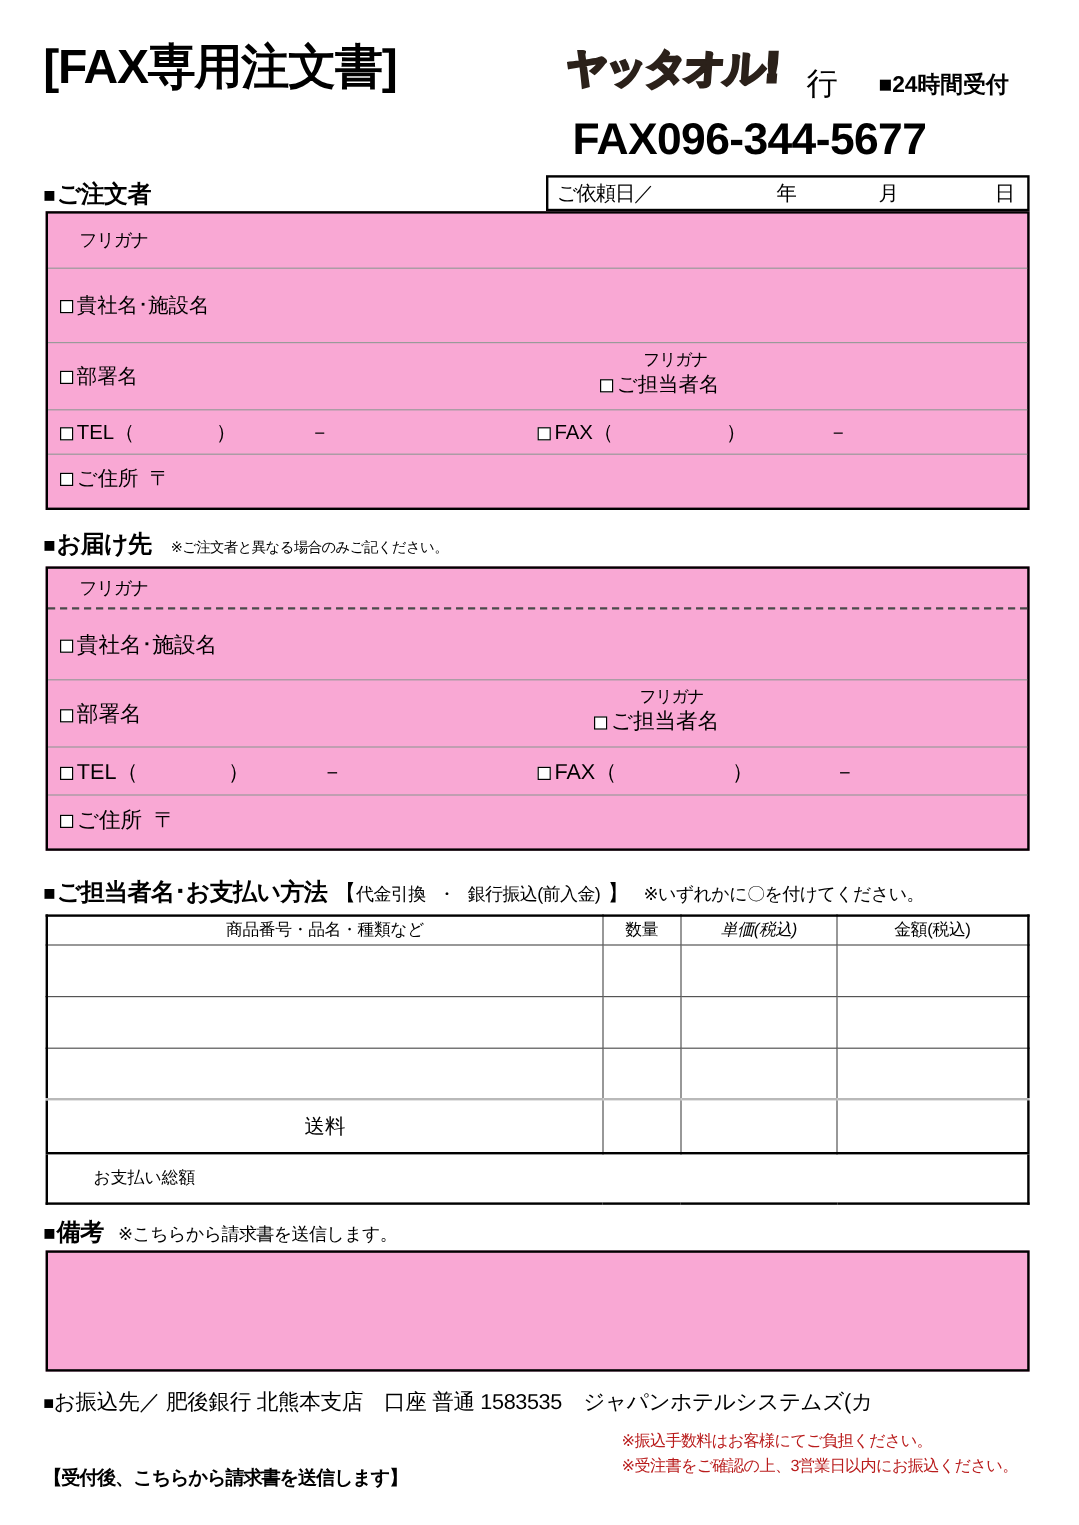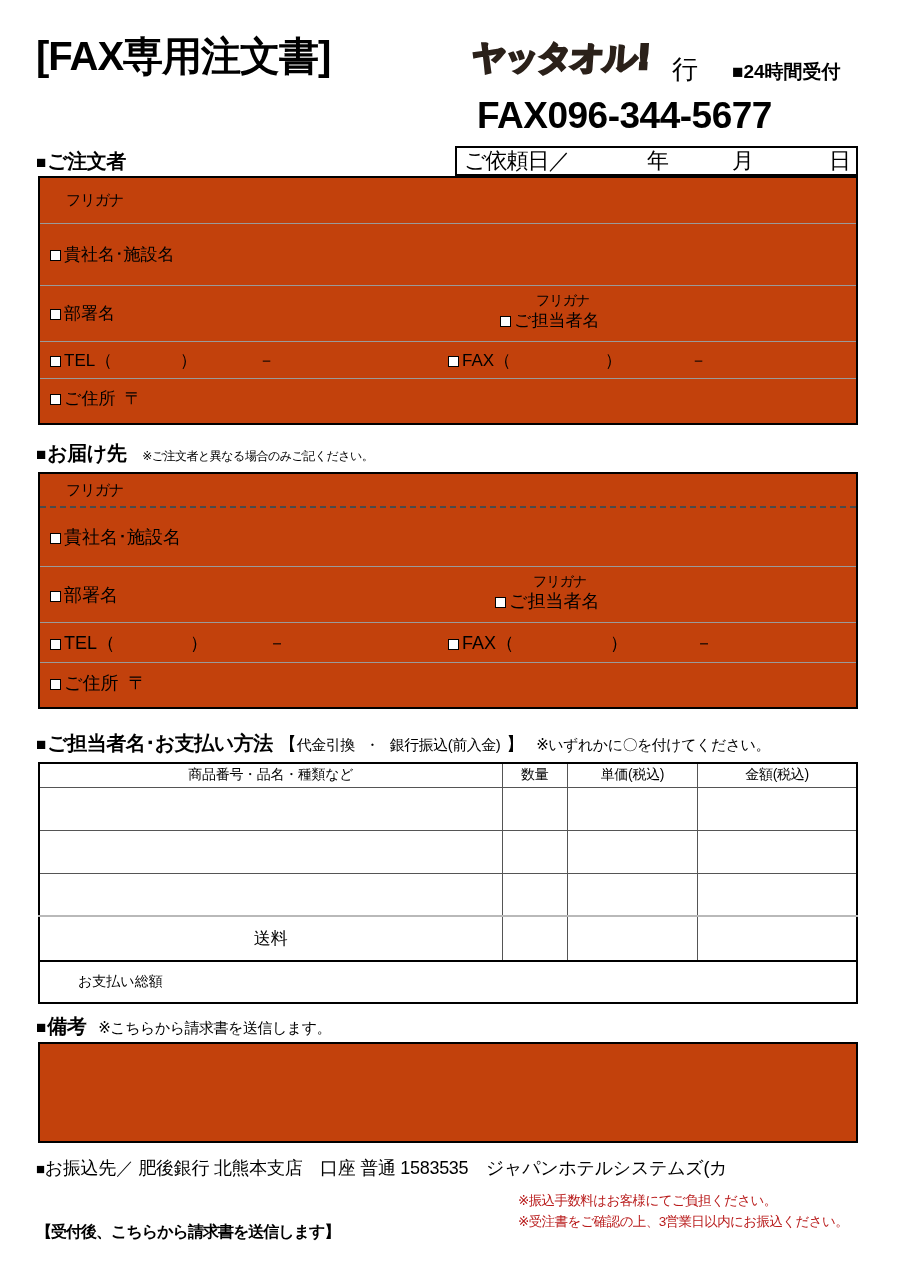--- a/index.html
+++ b/index.html
@@ -46,32 +46,32 @@
   }
 
   
   .sec-head { display: flex; align-items: baseline; white-space: nowrap; }
   .sec-head .mark { font-size: 17px; line-height: 1; margin-right: 1px; }
   .sec-head .main { font-size: 20px; font-weight: bold; letter-spacing: -0.5px; }
   .sec-head .note { font-size: 12px; margin-left: 16px; letter-spacing: -0.5px; }
   .sec-head .note-sm { font-size: 15px; margin-left: 12px; letter-spacing: -0.5px; }
 
   
-  .box { border: 2px solid #000; background: #c2410c; }
+  .box { border: 2px solid #000; background: #f9a8d4; }
   .row { display: flex; align-items: center; position: relative; }
   .row.sep { border-top: 1.5px solid #9a9a9a; }
   .cb { display: inline-block; width: 11px; height: 11px; border: 1.3px solid #000;
         margin-right: 3px; vertical-align: -1px; background: #fff; }
 
   
   .orderer-head { position: absolute; left: 36px; top: 148px; }
   .date-box {
     position: absolute; left: 455px; top: 146px; width: 403px; height: 30px;
     border: 2px solid #000; display: flex; align-items: center;
-    font-size: 22px;
+    font-size: 17px;
   }
   .date-box .lbl { margin-left: 7px; letter-spacing: -1px; }
   .date-box .y { position: absolute; left: 190px; }
   .date-box .m { position: absolute; left: 275px; }
   .date-box .d { position: absolute; left: 372px; }
 
   .orderer-box { position: absolute; left: 38px; top: 176px; width: 820px; height: 249px; }
   .r-furi { height: 45px; font-size: 15px; }
   .r-furi span { margin-left: 26px; font-family: "DejaVu Sans", sans-serif; letter-spacing: -1px;}
   .r-company { height: 62px; font-size: 17px; }
@@ -122,21 +122,21 @@
     border: 2px solid #000; border-collapse: collapse; background: #fff;
   }
   .otable td, .otable th { border: 1px solid #555; padding: 0; }
   .otable th { font-size: 14px; font-weight: normal; height: 24px; letter-spacing: -0.3px;}
   .otable td.item { height: 43px; }
   .otable td.ship { height: 45px; font-size: 17px; text-align: center; }
   .otable tr.ship-row td { border-top: 2px solid #b9b9b9; }
   .otable td.total { height: 42px; font-size: 14px; padding-left: 38px; border-top: 2px solid #000; }
   .col-name { width: 462px; }
   .col-qty  { width: 65px; }
-  .col-unit { width: 130px; }
+  .col-unit { width: 130px; font-style: italic; }
   .col-amt  { width: 159px; }
 
   
   .rem-head { position: absolute; left: 36px; top: 1013px; }
   .rem-box { position: absolute; left: 38px; top: 1042px; width: 820px; height: 101px; }
 
   
   .bank {
     position: absolute; left: 36px; top: 1156px;
     font-size: 18px; white-space: nowrap; letter-spacing: -0.3px;

